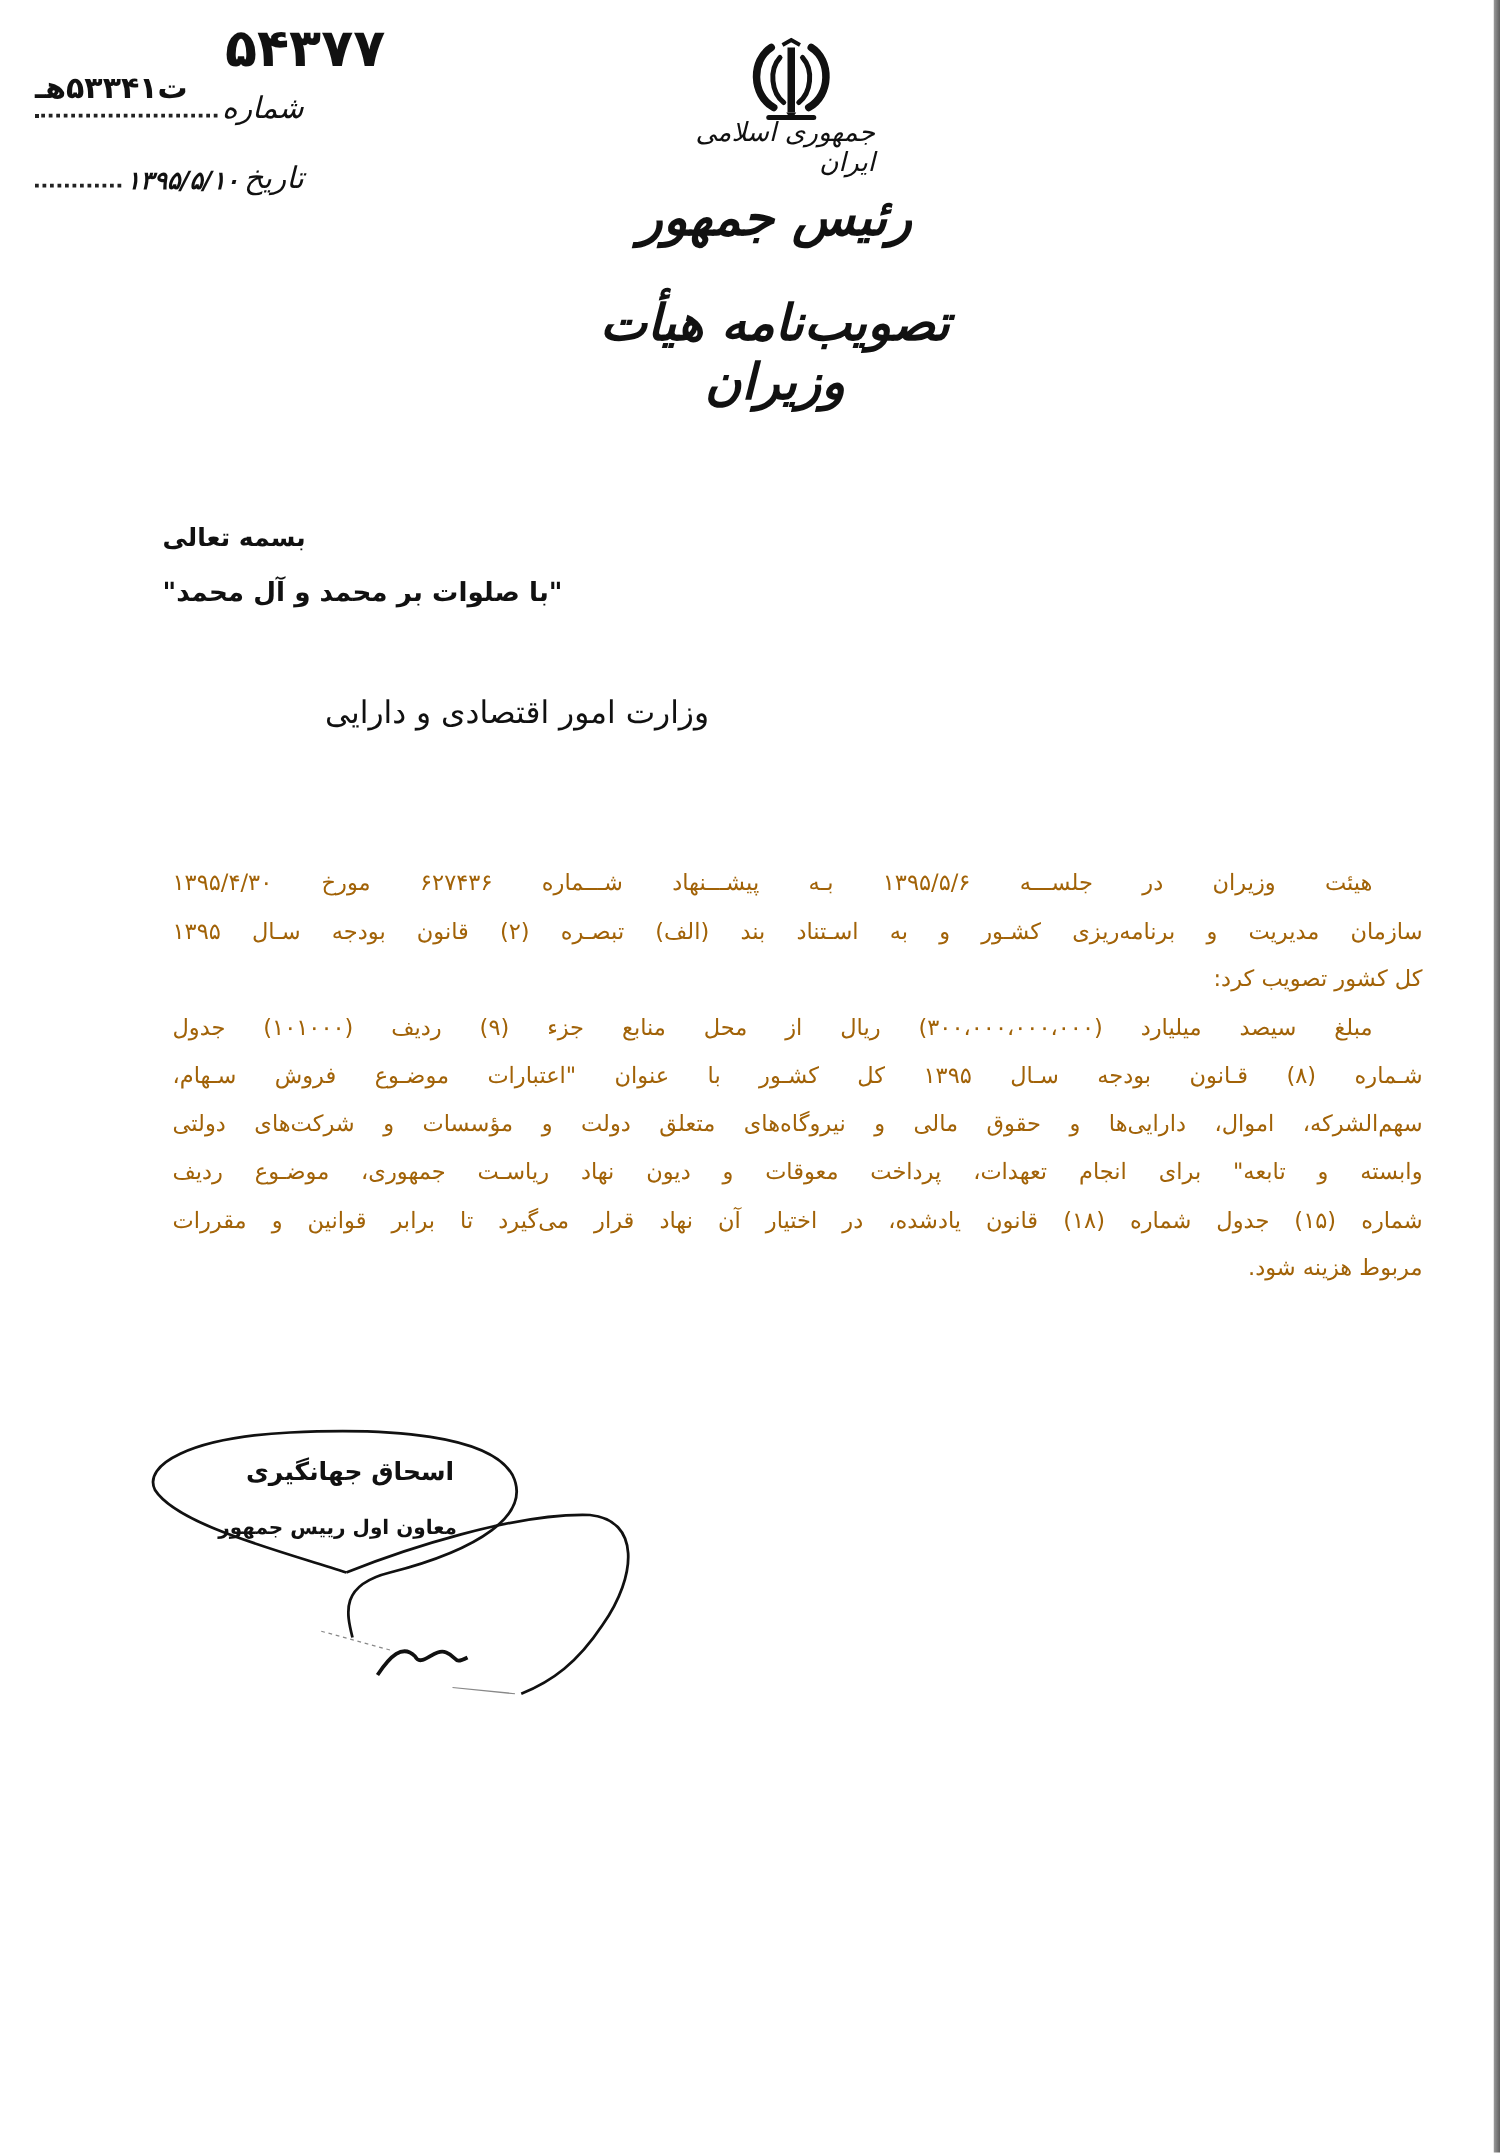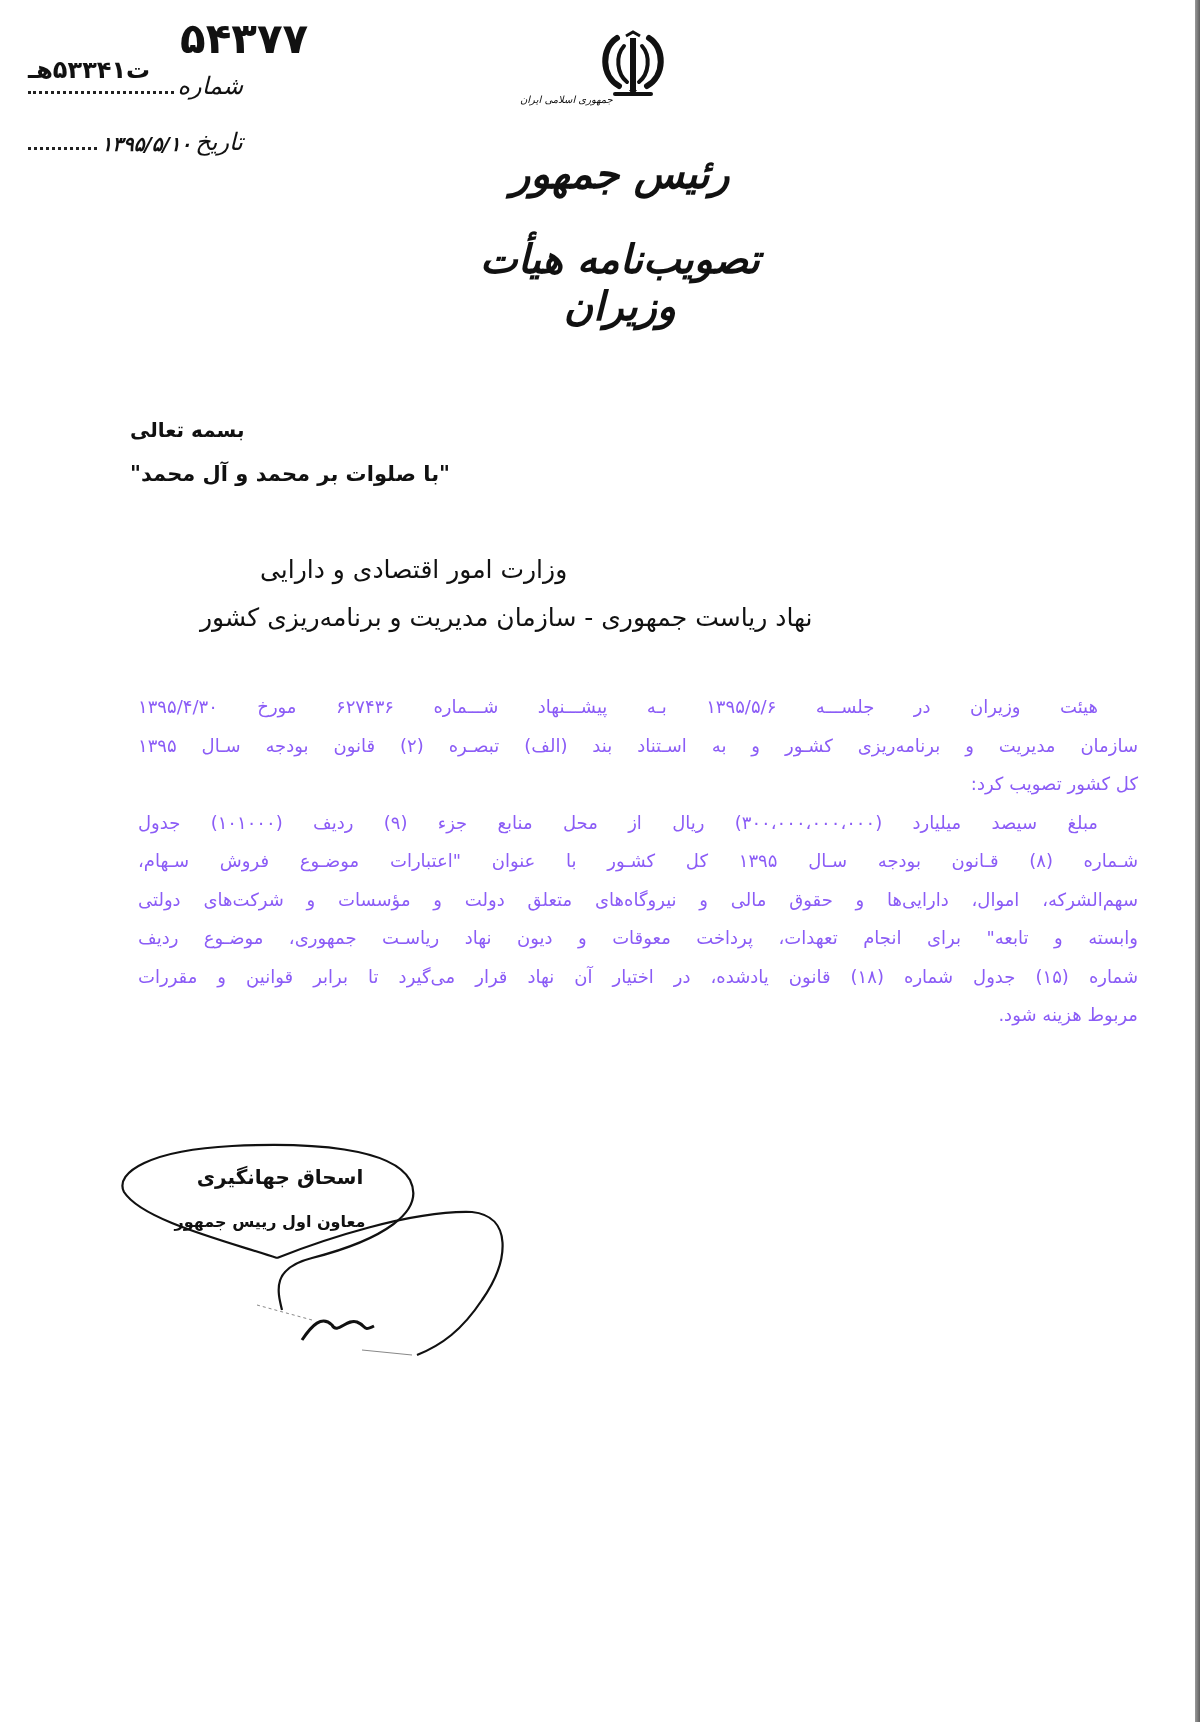--- a/index.html
+++ b/index.html
@@ -78,24 +78,24 @@
     
     .emblem {
       position: absolute;
       left: 595px; top: 30px;
       width: 76px; height: 70px;
     }
     .country-name {
       position: absolute;
       left: 520px; top: 94px;
       width: 180px;
-      text-align: left;
-      font-family: "DejaVu Serif", serif;
-      font-style: italic;
-      font-size: 10px;
+      text-align: right;
+      font-family: "DejaVu Serif", serif;
+      font-style: italic;
+      font-size: 21px;
       direction: rtl;
     }
     .office-title {
       position: absolute;
       left: 500px; top: 150px;
       width: 240px;
       text-align: center;
       font-family: "DejaVu Serif", serif;
       font-style: italic;
       font-weight: bold;
@@ -140,21 +140,21 @@
 
     
     .body-block {
       position: absolute;
       left: 138px;
       top: 688px;
       width: 1000px;
       direction: rtl;
       font-size: 18px;
       line-height: 38.5px;
-      color: #8b5cf6;
+      color: #a16207;
     }
     .body-line {
       display: block;
       text-align: justify;
       text-align-last: justify;
       white-space: nowrap;
       height: 38.5px;
     }
     .body-line.last {
       text-align-last: right;
@@ -216,21 +216,20 @@
     <path d="M34 60 L38 66 L42 60" fill="#111"></path>
   </svg>
   <div class="country-name">جمهوری اسلامی ایران</div>
   <div class="office-title">رئیس جمهور</div>
   <div class="doc-type">تصویب‌نامه هیأت وزیران</div>
 
   <div class="center-line invocation">بسمه تعالی</div>
   <div class="center-line salawat">"با صلوات بر محمد و آل محمد"</div>
 
   <div class="recipient recipient-1">وزارت امور اقتصادی و دارایی</div>
-  <div class="recipient recipient-2">نهاد ریاست جمهوری - سازمان مدیریت و برنامه‌ریزی کشور</div>
 
   <div class="body-block">
     <span class="body-line indent">هیئت وزیران در جلســـه ۱۳۹۵/۵/۶ بـه پیشـــنهاد شـــماره ۶۲۷۴۳۶ مورخ ۱۳۹۵/۴/۳۰</span>
     <span class="body-line">سازمان مدیریت و برنامه‌ریزی کشـور و به اسـتناد بند (الف) تبصـره (۲) قانون بودجه سـال ۱۳۹۵</span>
     <span class="body-line last">کل کشور تصویب کرد:</span>
     <span class="body-line indent">مبلغ سیصد میلیارد (۳۰۰،۰۰۰،۰۰۰،۰۰۰) ریال از محل منابع جزء (۹) ردیف (۱۰۱۰۰۰) جدول</span>
     <span class="body-line">شـماره (۸) قـانون بودجه سـال ۱۳۹۵ کل کشـور با عنوان "اعتبارات موضـوع فروش سـهام،</span>
     <span class="body-line">سهم‌الشرکه، اموال، دارایی‌ها و حقوق مالی و نیروگاه‌های متعلق دولت و مؤسسات و شرکت‌های دولتی</span>
     <span class="body-line">وابسته و تابعه" برای انجام تعهدات، پرداخت معوقات و دیون نهاد ریاسـت جمهوری، موضـوع ردیف</span>
     <span class="body-line">شماره (۱۵) جدول شماره (۱۸) قانون یادشده، در اختیار آن نهاد قرار می‌گیرد تا برابر قوانین و مقررات</span>

